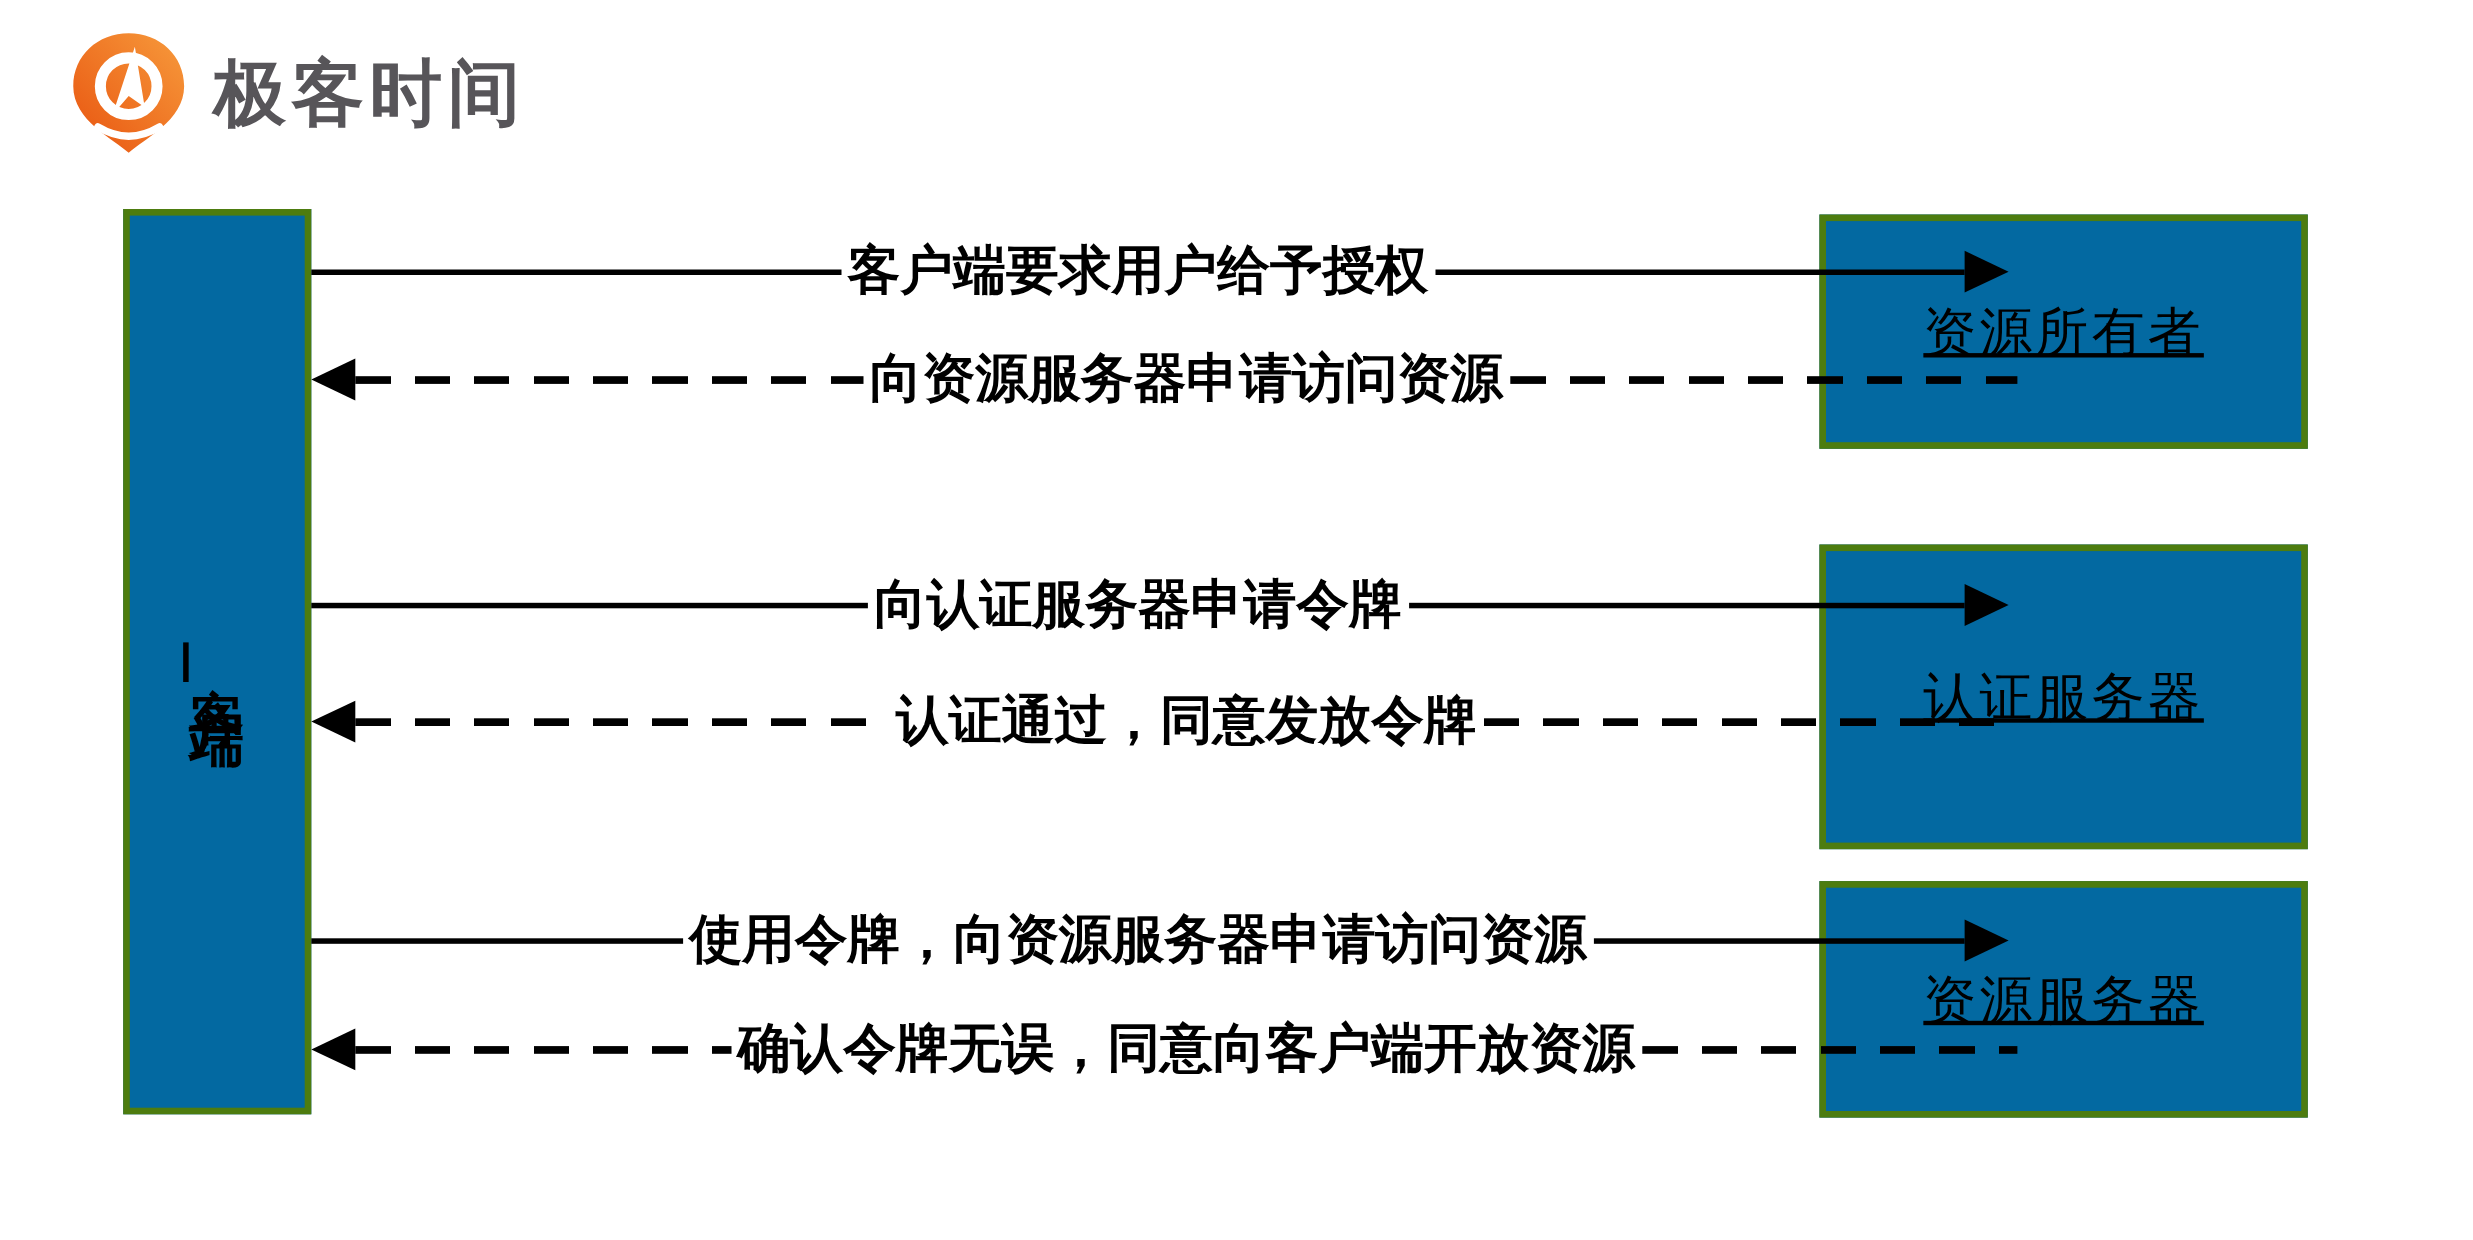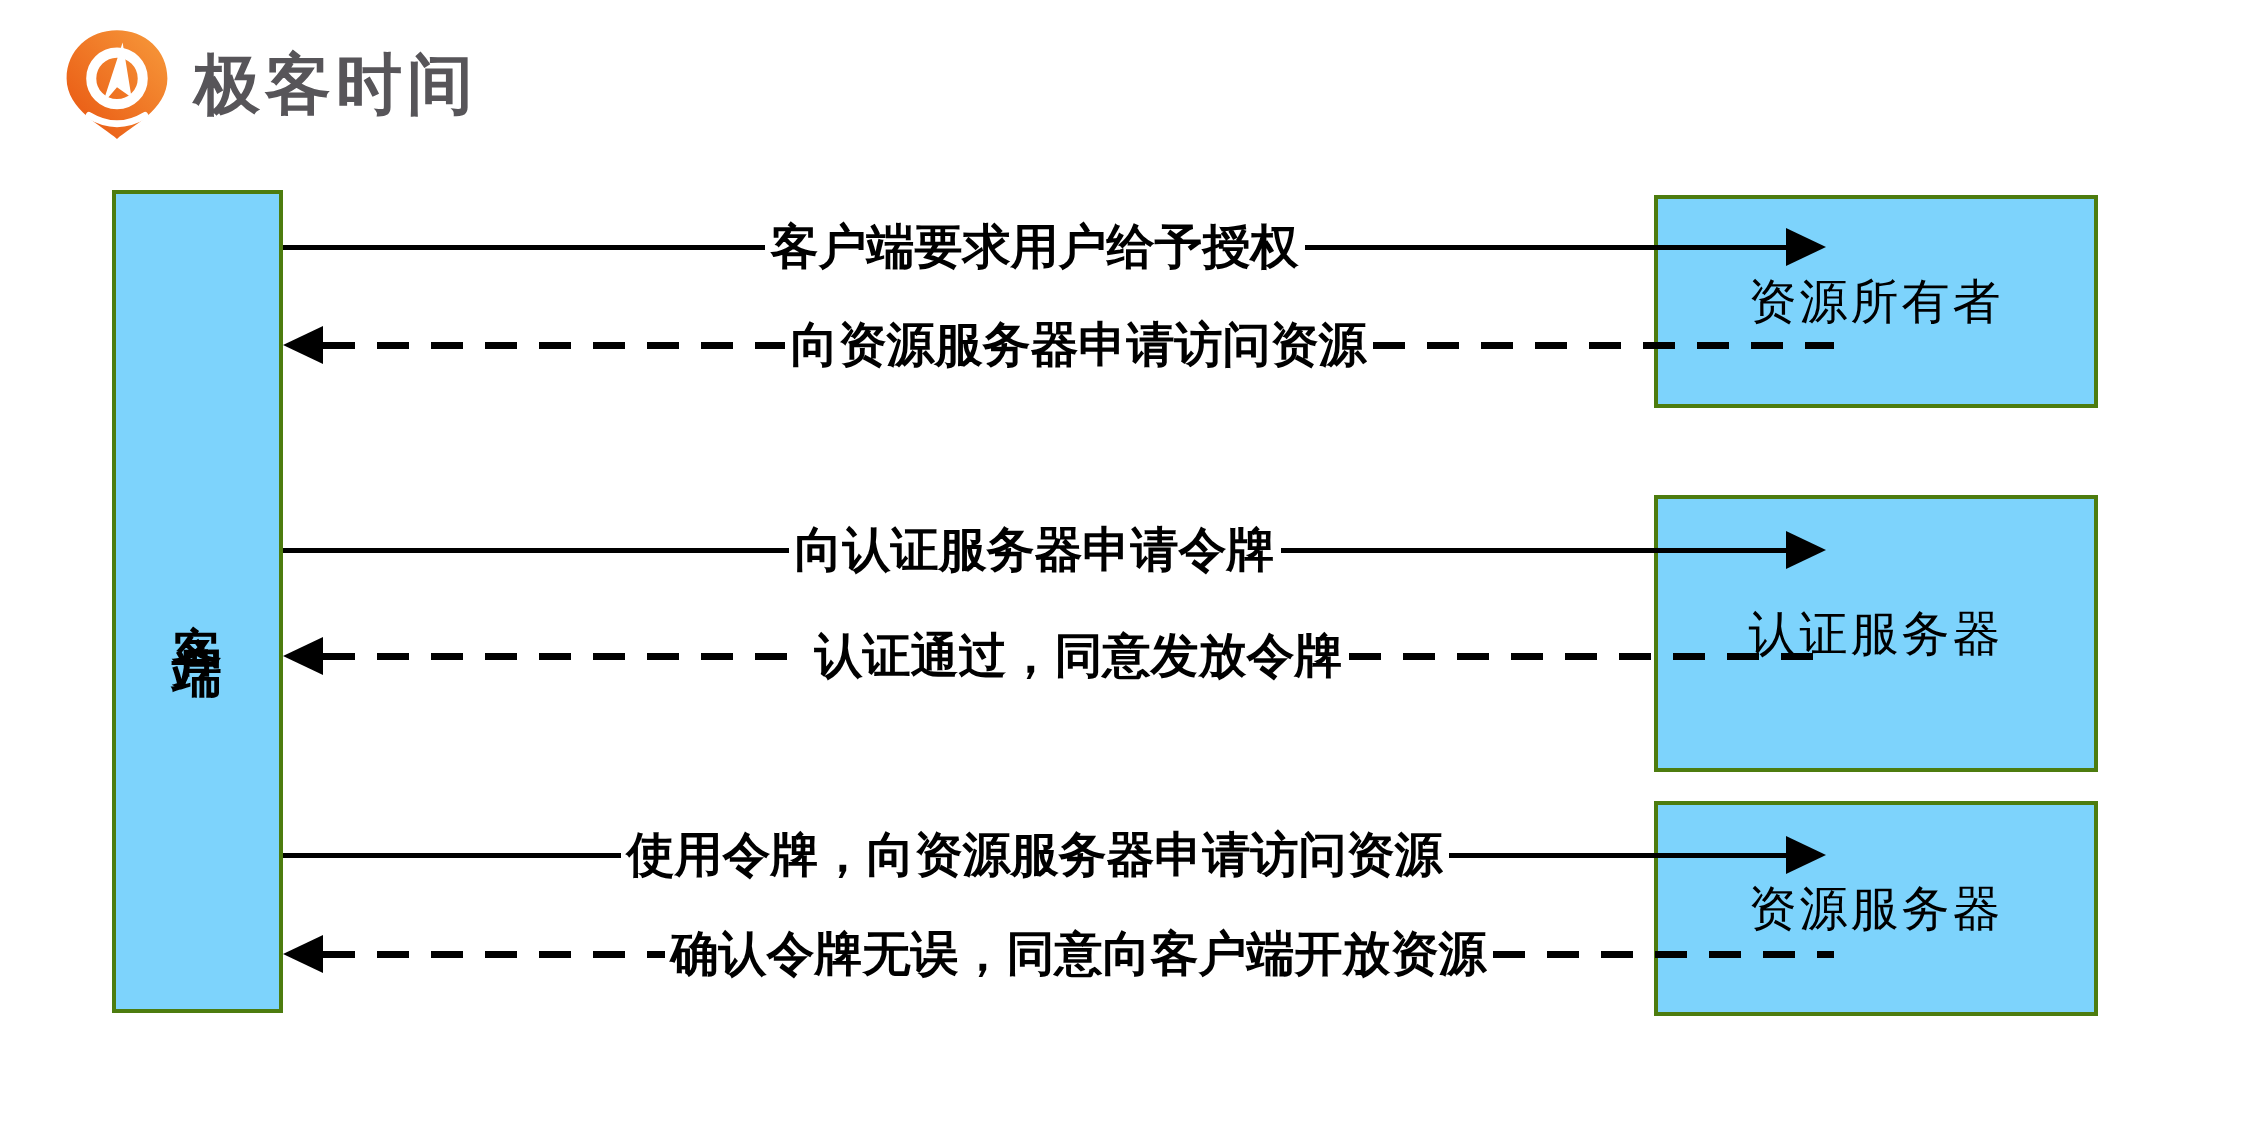--- a/index.html
+++ b/index.html
@@ -25,27 +25,28 @@
     font-size: 66px;
     font-weight: bold;
     color: #575559;
     letter-spacing: 5px;
     line-height: 1;
   }
 
   
   .box {
     position: absolute;
-    border: 4px solid #4d7c0f;
-    background: #7dd3fc;
+    border: 6px solid #4d7c0f;
+    background: #0369a1;
     display: flex;
     align-items: center;
     justify-content: center;
     box-sizing: border-box;
     color: #000;
+    text-decoration: underline;
   }
   .client-box {
     left: 112px;
     top: 190px;
     width: 171px;
     height: 823px;
   }
   .client-box .vlabel {
     writing-mode: vertical-rl;
     text-orientation: upright;

